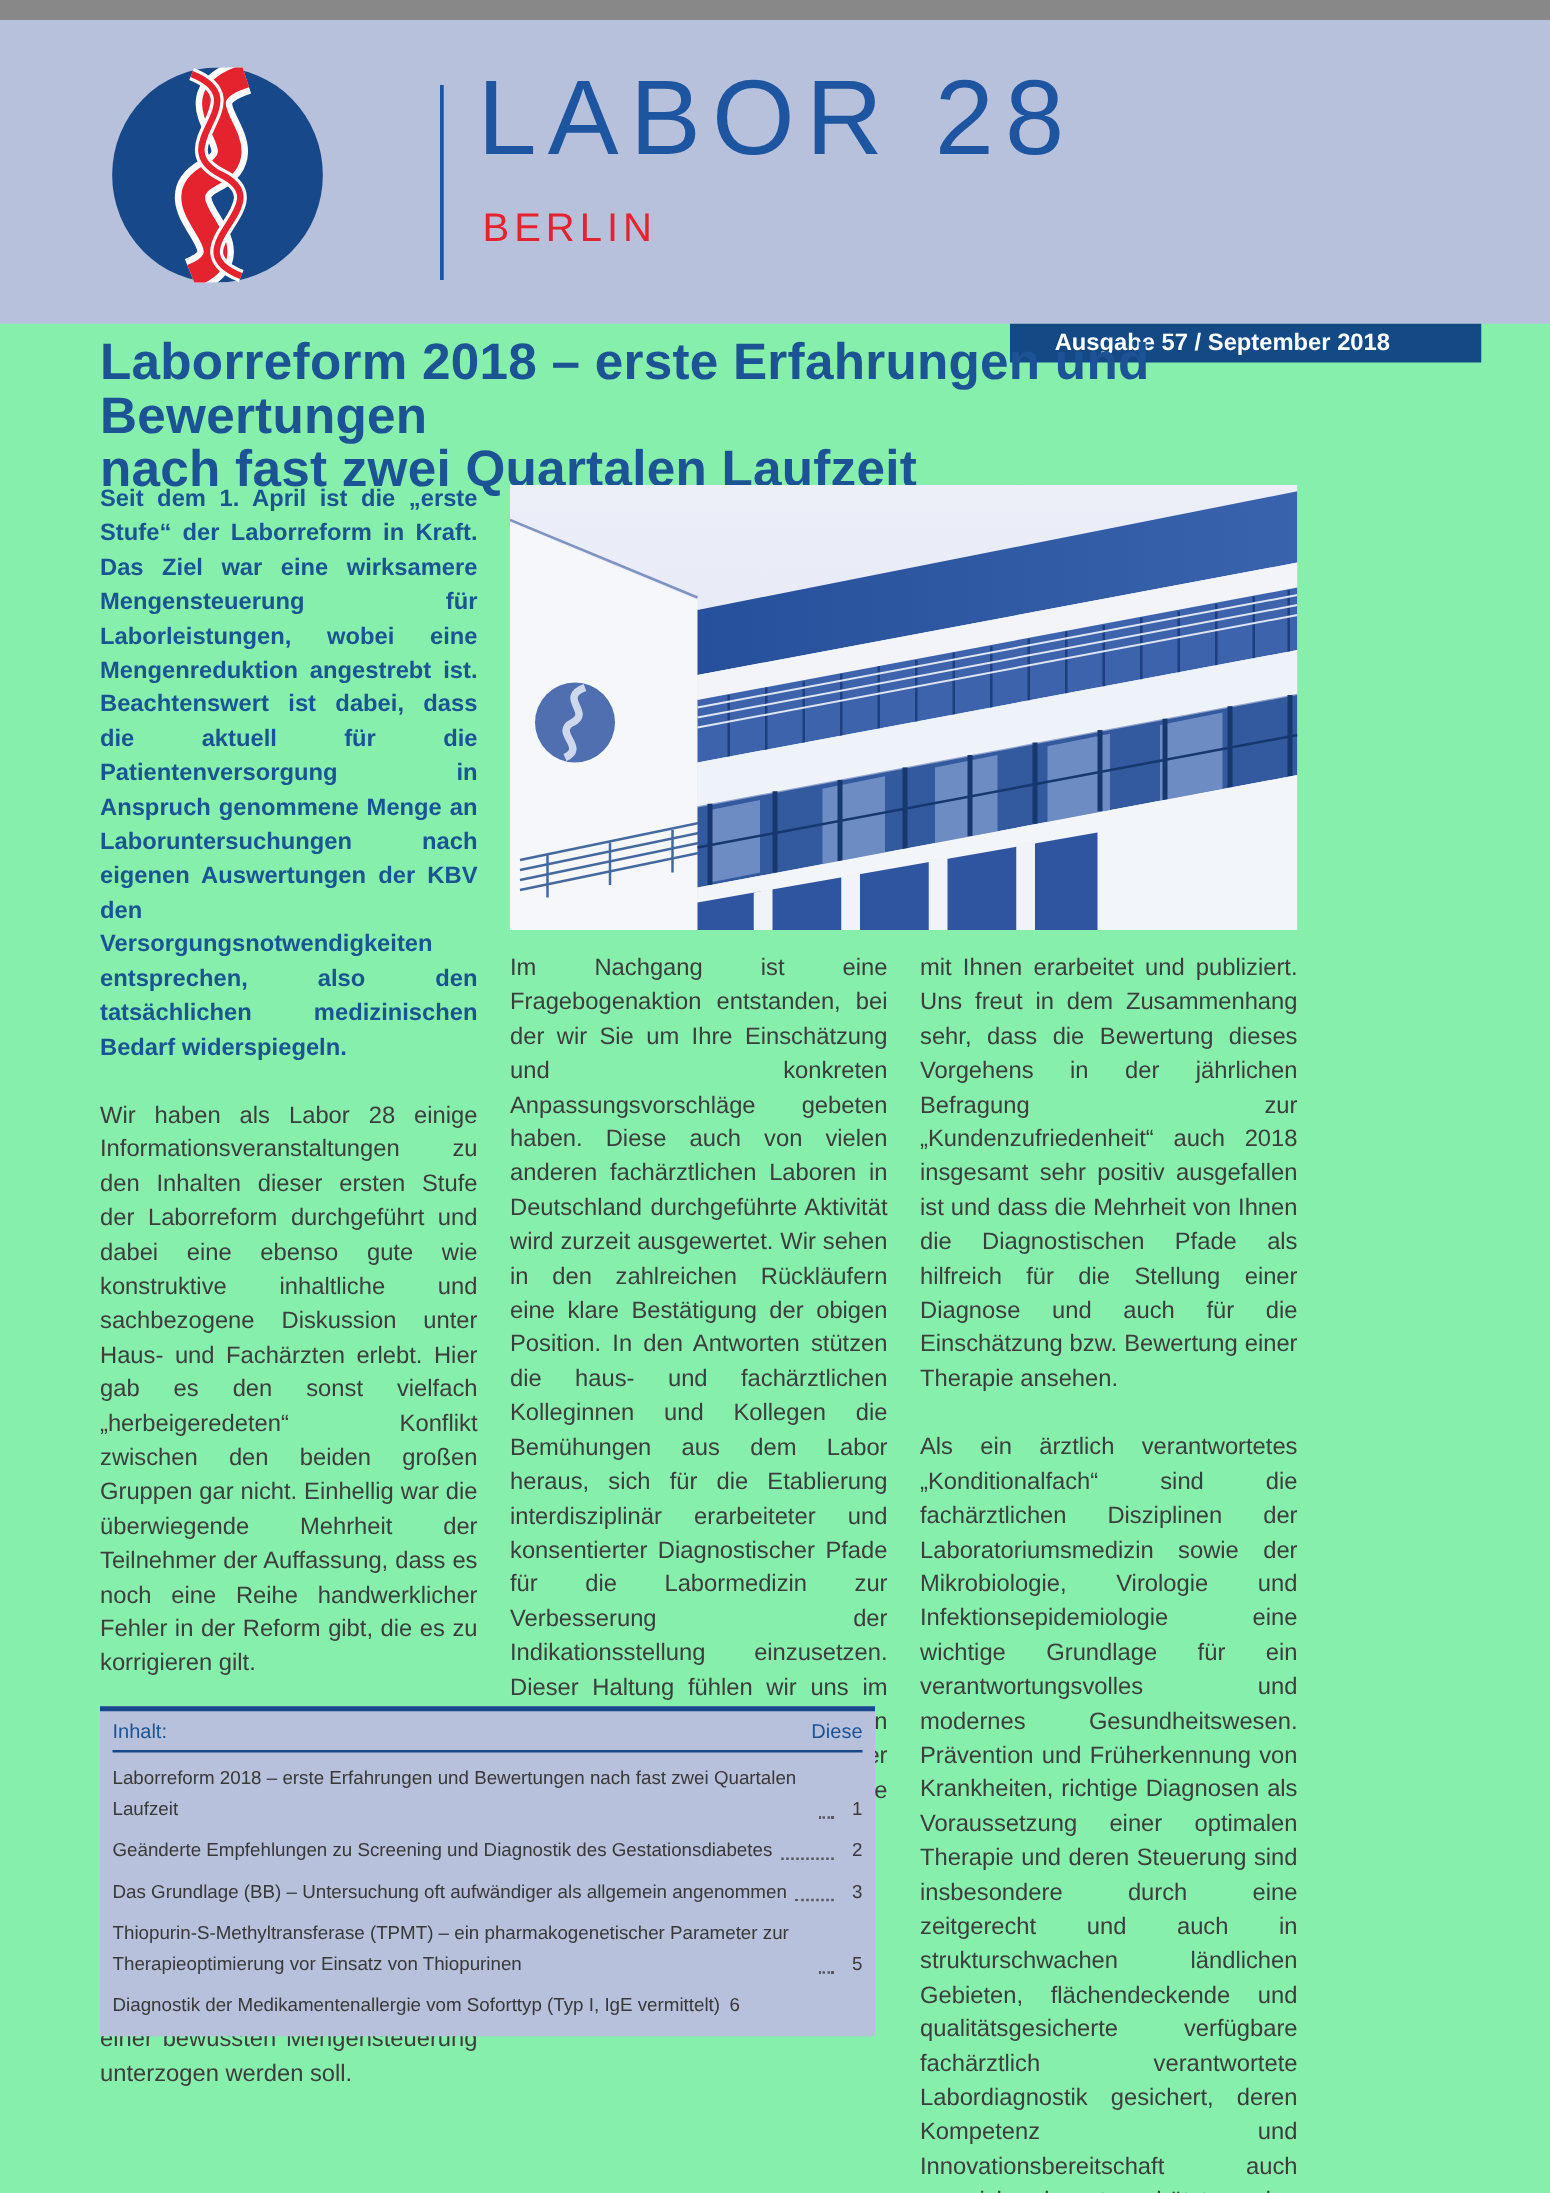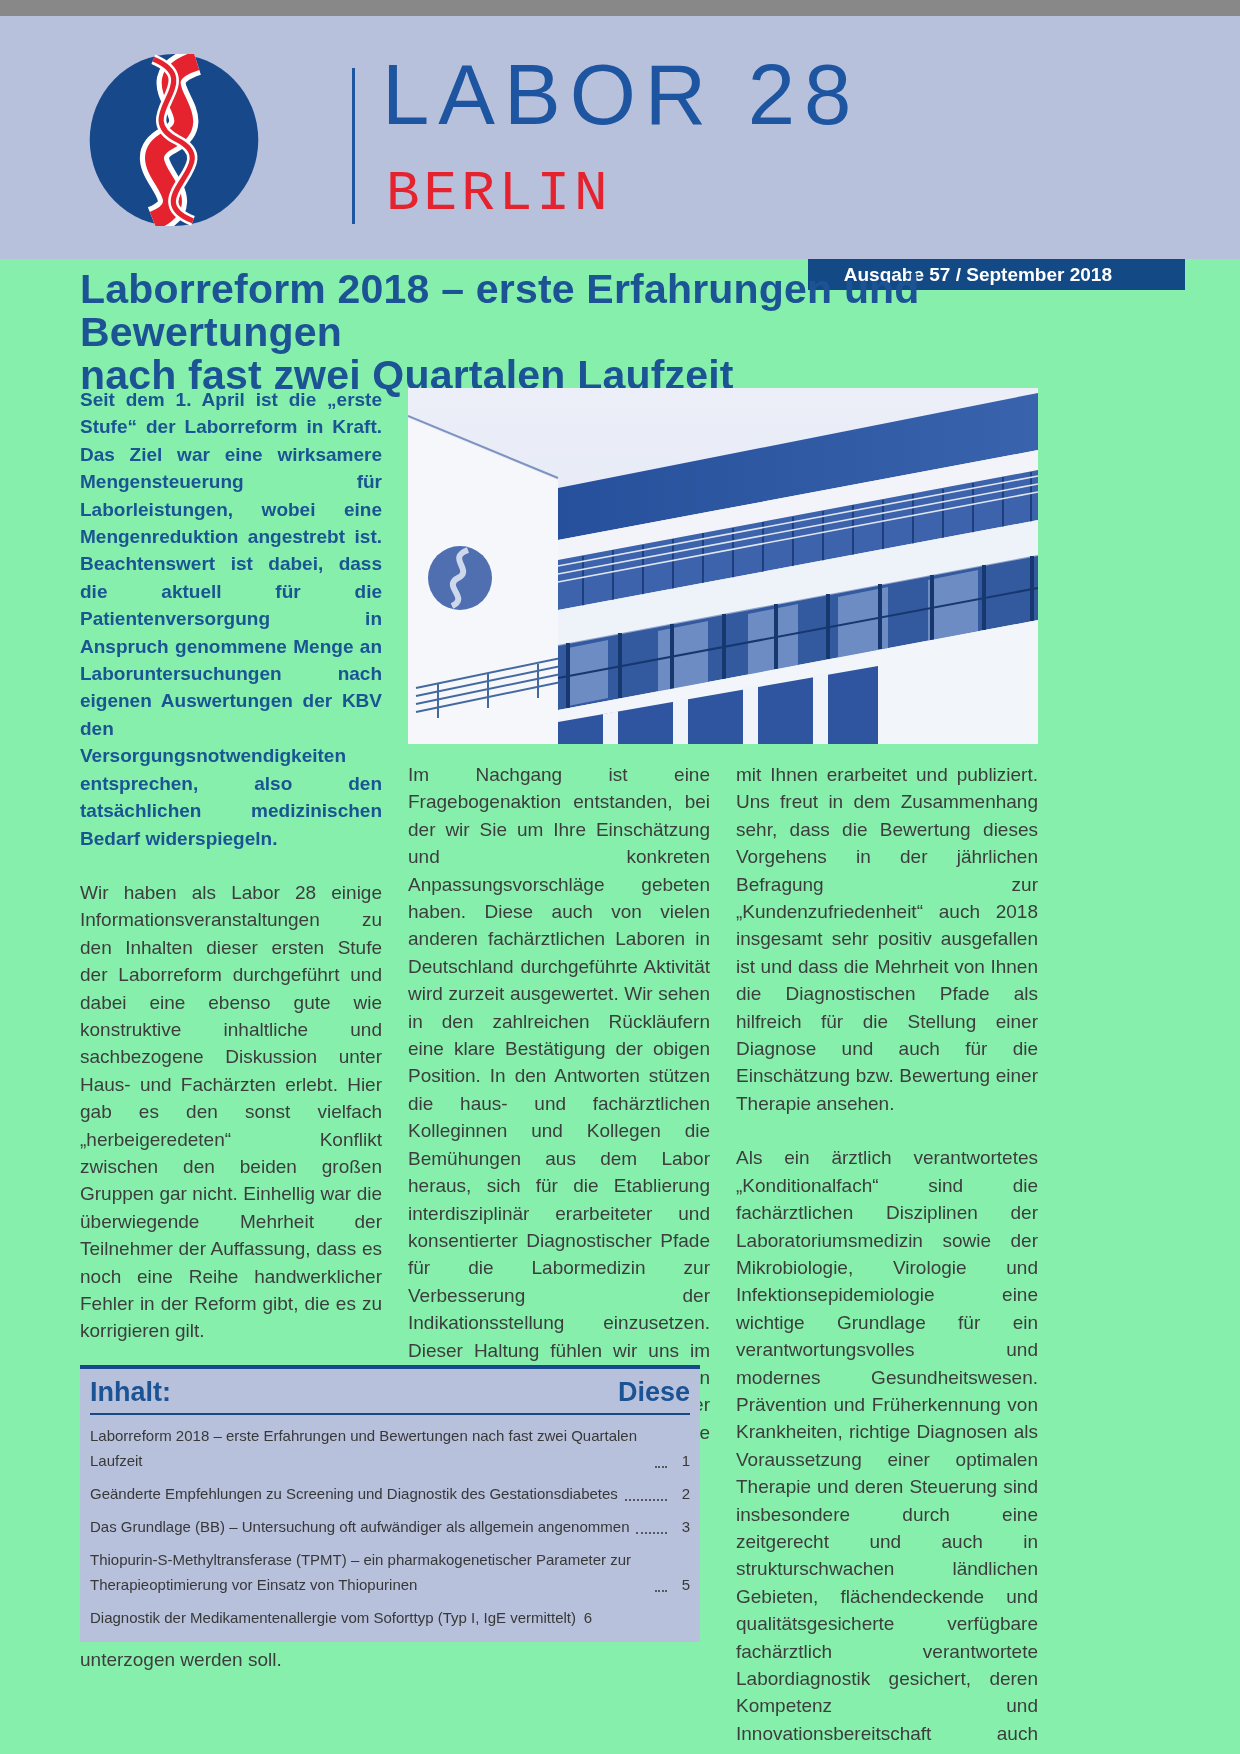--- a/index.html
+++ b/index.html
@@ -11,21 +11,21 @@
   
   .band{position:absolute;left:0;top:0;width:1240px;height:243px;background:#b8c1dc;}
   .logo{position:absolute;left:88px;top:38px;width:172px;height:172px;}
   .brand-line{position:absolute;left:352px;top:52px;width:3px;height:156px;background:#1d55a0;}
   .brand{
     position:absolute;left:382px;top:36px;width:700px;
     font-size:85px;font-weight:400;letter-spacing:9px;color:#1d55a0;line-height:1;
   }
   .city{
     position:absolute;left:386px;top:150px;width:400px;
-    font-size:56px;font-weight:400;letter-spacing:4px;color:#e5232e;line-height:1;font-family:Liberation Mono, monospace;
+    font-size:32px;font-weight:400;letter-spacing:4px;color:#e5232e;line-height:1;
   }
   .issue-badge{
     position:absolute;left:808px;top:243px;width:377px;height:31px;
     background:#134a86;color:#ffffff;font-weight:bold;font-size:19px;
     line-height:31px;text-align:right;box-sizing:border-box;padding-right:73px;
   }
   
   .title{
     position:absolute;left:80px;top:252px;width:1000px;
     color:#1b5394;font-weight:bold;font-size:41px;line-height:43px;letter-spacing:0.2px;
@@ -42,21 +42,21 @@
   .photo{position:absolute;left:408px;top:372px;width:630px;height:356px;overflow:hidden;}
   .photo svg{display:block;}
   
   .toc{
     position:absolute;left:80px;top:1349px;width:620px;
     background:#b8c1dc;border-top:4px solid #17498a;
     box-sizing:border-box;padding:6px 10px 12px 10px;
   }
   .toc-head{
     display:flex;justify-content:space-between;align-items:baseline;
-    color:#1b5394;font-weight:bold;font-size:27px;
+    color:#1b5394;font-weight:normal;font-size:16px;
     border-bottom:2px solid #17498a;padding:2px 0 5px 0;
   }
   .toc-row{display:flex;align-items:flex-end;margin-top:8px;color:#383838;font-size:15px;line-height:25px;}
   .toc-label{flex:0 1 auto;}
   .toc-leader{flex:1 1 12px;border-bottom:2px dotted #55585e;margin:0 7px 5px 7px;min-width:12px;}
   .toc-page{flex:0 0 16px;text-align:right;}
 </style>
 </head>
 <body>
 

